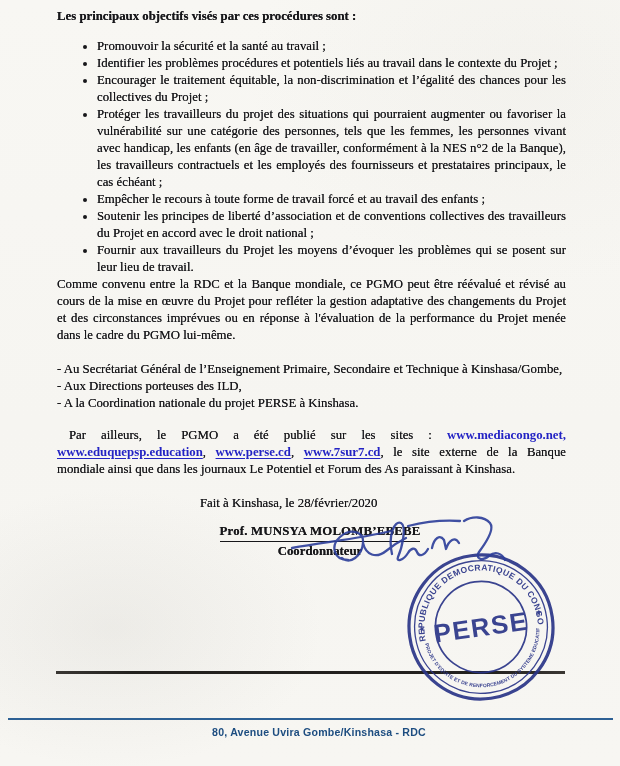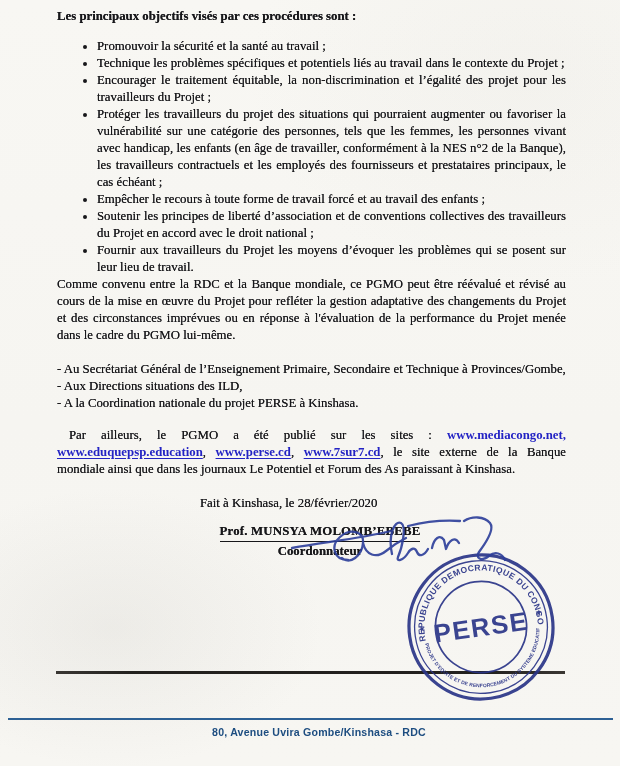--- a/index.html
+++ b/index.html
@@ -66,34 +66,34 @@
 <body>
 
 <div class="page">
 
   <div class="content">
 
     <div class="doc-title">Les principaux objectifs visés par ces procédures sont :</div>
 
     <ul class="objectives">
       <li>Promouvoir la sécurité et la santé au travail ;</li>
-      <li>Technique les problèmes spécifiques et potentiels liés au travail dans le contexte du Projet ;</li>
-      <li>Encourager le traitement équitable, la non-discrimination et l’égalité des projet pour les travailleurs du Projet ;</li>
+      <li>Identifier les problèmes procédures et potentiels liés au travail dans le contexte du Projet ;</li>
+      <li>Encourager le traitement équitable, la non-discrimination et l’égalité des chances pour les collectives du Projet ;</li>
       <li>Protéger les travailleurs du projet des situations qui pourraient augmenter ou favoriser la vulnérabilité sur une catégorie des personnes, tels que les femmes, les personnes vivant avec handicap, les enfants (en âge de travailler, conformément à la NES n°2 de la Banque), les travailleurs contractuels et les employés des fournisseurs et prestataires principaux, le cas échéant ;</li>
       <li>Empêcher le recours à toute forme de travail forcé et au travail des enfants ;</li>
       <li>Soutenir les principes de liberté d’association et de conventions collectives des travailleurs du Projet en accord avec le droit national ;</li>
       <li>Fournir aux travailleurs du Projet les moyens d’évoquer les problèmes qui se posent sur leur lieu de travail.</li>
     </ul>
 
     <p class="para">Comme convenu entre la RDC et la Banque mondiale, ce PGMO peut être réévalué et révisé au cours de la mise en œuvre du Projet pour refléter la gestion adaptative des changements du Projet et des circonstances imprévues ou en réponse à l'évaluation de la performance du Projet menée dans le cadre du PGMO lui-même.</p>
 
 
     <div class="locations">
-      <div>- Au Secrétariat Général de l’Enseignement Primaire, Secondaire et Technique à Provinces/Gombe,</div>
-      <div>- Aux Directions situations des ILD,</div>
+      <div>- Au Secrétariat Général de l’Enseignement Primaire, Secondaire et Technique à Kinshasa/Gombe,</div>
+      <div>- Aux Directions porteuses des ILD,</div>
       <div>- A la Coordination nationale du projet PERSE à Kinshasa.</div>
     </div>
 
     <div class="pub">
       <div class="pub-line1"><span>Par ailleurs, le PGMO a été publié sur les sites : </span><span class="site-link">www.mediacongo.net,</span></div>
       <div class="pub-rest"><span class="site-link u">www.eduquepsp.education</span><span>, </span><span class="site-link u">www.perse.cd</span><span>, </span><span class="site-link u">www.7sur7.cd</span><span>, </span><span>le site externe de la Banque mondiale ainsi que dans les journaux Le Potentiel et Forum des As paraissant à Kinshasa.</span></div>
     </div>
 
     <div class="sign-block">
       <div class="date-line">Fait à Kinshasa, le 28/février/2020</div>

